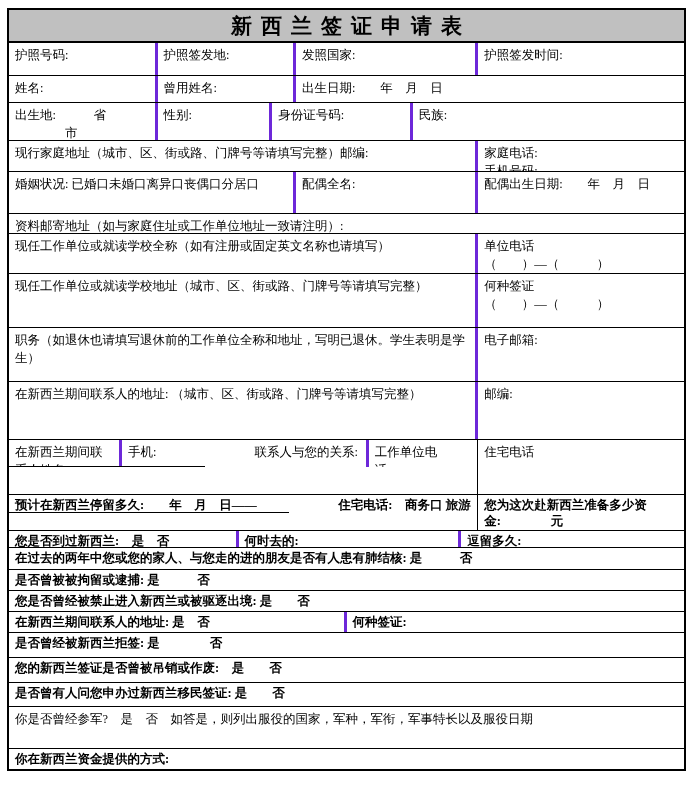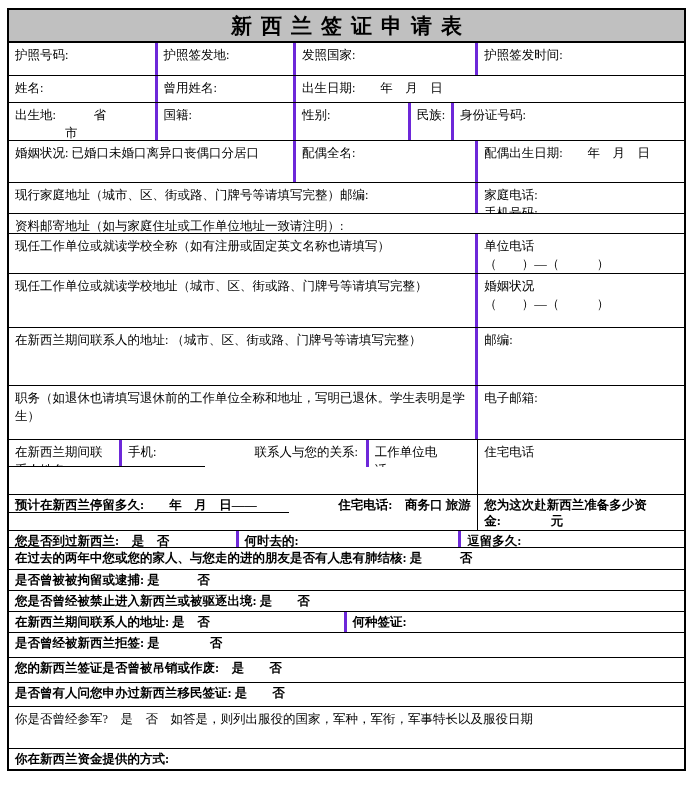--- a/index.html
+++ b/index.html
@@ -51,62 +51,61 @@
 
   <div class="row" style="height:27px">
     <div class="cell" style="width:22%">姓名:</div>
     <div class="cell" style="width:20.5%">曾用姓名:</div>
     <div class="cell" style="width:27%">出生日期:　　年　月　日</div>
   </div>
 
   <div class="row" style="height:38px">
     <div class="cell" style="width:22%">出生地:　　　省
 　　　　市</div>
-    <div class="cell" style="width:20.5%">国籍:</div>
     <div class="cell" style="width:17%">性别:</div>
+    <div class="cell" style="width:20.8%">身份证号码:</div>
     <div class="cell">民族:</div>
-    <div class="cell" style="width:20.8%">身份证号码:</div>
+  </div>
+
+  <div class="row" style="height:31px">
+    <div class="cell" style="width:69.5%">现行家庭地址（城市、区、街或路、门牌号等请填写完整）邮编:</div>
+    <div class="cell">家庭电话:
+手机号码:</div>
   </div>
 
   <div class="row" style="height:42px">
     <div class="cell" style="width:42.5%">婚姻状况: 已婚口未婚口离异口丧偶口分居口</div>
     <div class="cell" style="width:27%">配偶全名:</div>
     <div class="cell">配偶出生日期:　　年　月　日</div>
-  </div>
-
-  <div class="row" style="height:31px">
-    <div class="cell" style="width:69.5%">现行家庭地址（城市、区、街或路、门牌号等请填写完整）邮编:</div>
-    <div class="cell">家庭电话:
-手机号码:</div>
   </div>
 
   <div class="row" style="height:20px">
     <div class="cell" style="width:100%">资料邮寄地址（如与家庭住址或工作单位地址一致请注明）:</div>
   </div>
 
   <div class="row" style="height:40px">
     <div class="cell" style="width:69.5%">现任工作单位或就读学校全称（如有注册或固定英文名称也请填写）</div>
     <div class="cell">单位电话
 （　　）—（　　　）</div>
   </div>
 
   <div class="row" style="height:54px">
     <div class="cell" style="width:69.5%">现任工作单位或就读学校地址（城市、区、街或路、门牌号等请填写完整）</div>
-    <div class="cell">婚姻状况
+    <div class="cell">何种签证
 （　　）—（　　　）</div>
+  </div>
+
+  <div class="row" style="height:54px">
+    <div class="cell" style="width:69.5%">职务（如退休也请填写退休前的工作单位全称和地址，写明已退休。学生表明是学生）</div>
+    <div class="cell">电子邮箱:</div>
   </div>
 
   <div class="row" style="height:58px">
     <div class="cell" style="width:69.5%">在新西兰期间联系人的地址: （城市、区、街或路、门牌号等请填写完整）</div>
     <div class="cell">邮编:</div>
-  </div>
-
-  <div class="row" style="height:54px">
-    <div class="cell" style="width:69.5%">职务（如退休也请填写退休前的工作单位全称和地址，写明已退休。学生表明是学生）</div>
-    <div class="cell">电子邮箱:</div>
   </div>
 
   <div class="grp" style="height:55px">
     <div class="grp-left" style="width:69.5%">
       <div class="subrow" style="height:27px">
         <div class="cell" style="width:57.5%">在新西兰期间联系人姓名:</div>
         <div class="cell">手机:</div>
       </div>
       <div class="subrow" style="height:27px">
         <div class="cell" style="width:57.5%">联系人与您的关系:</div>

